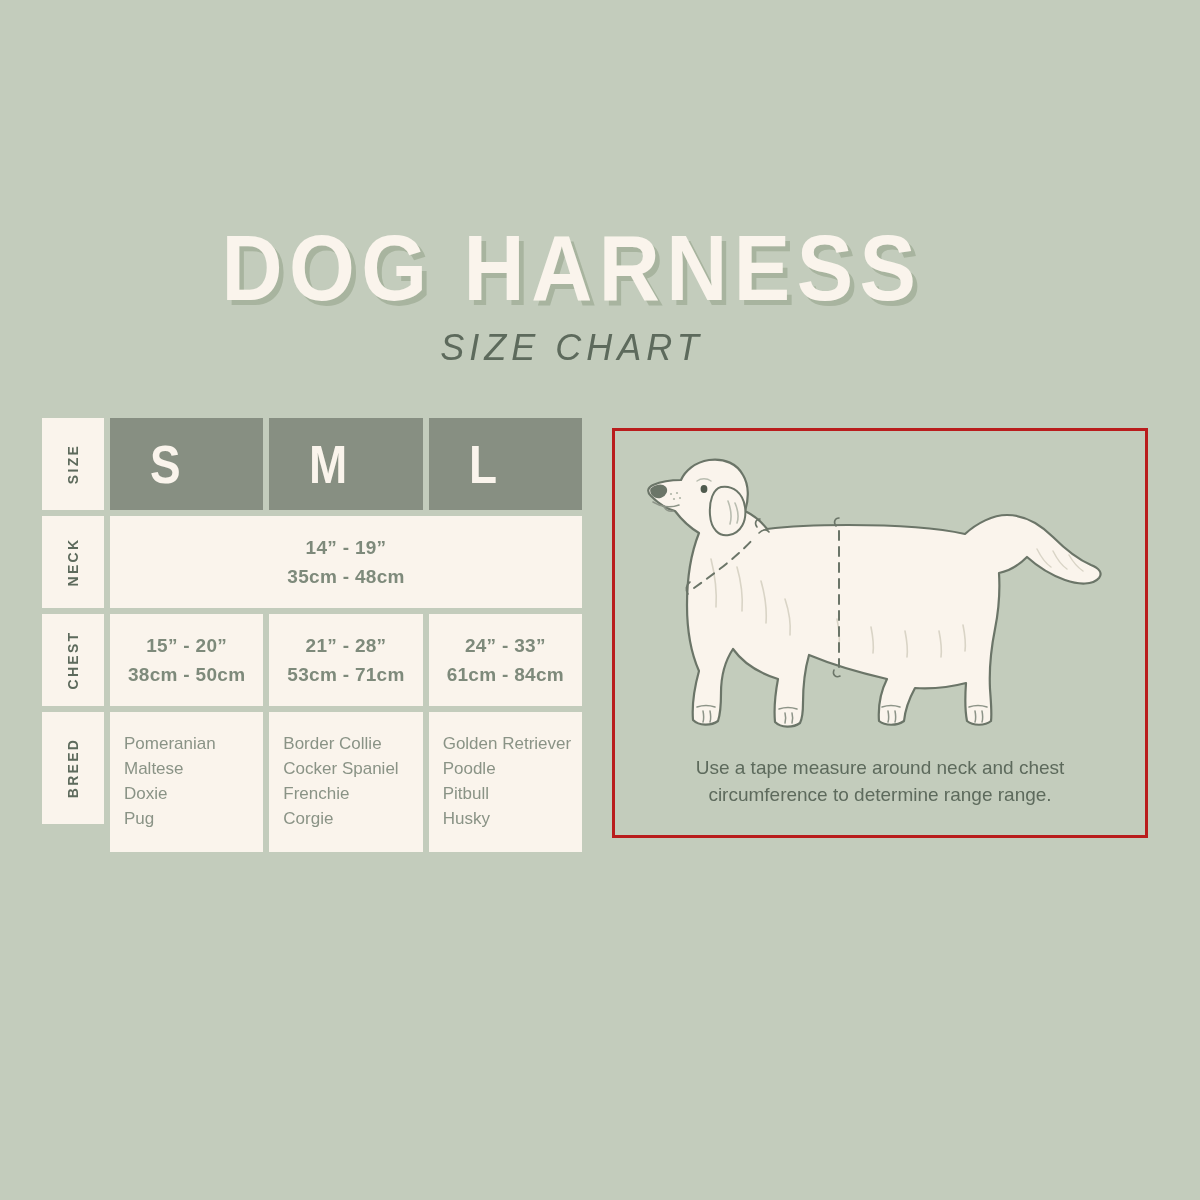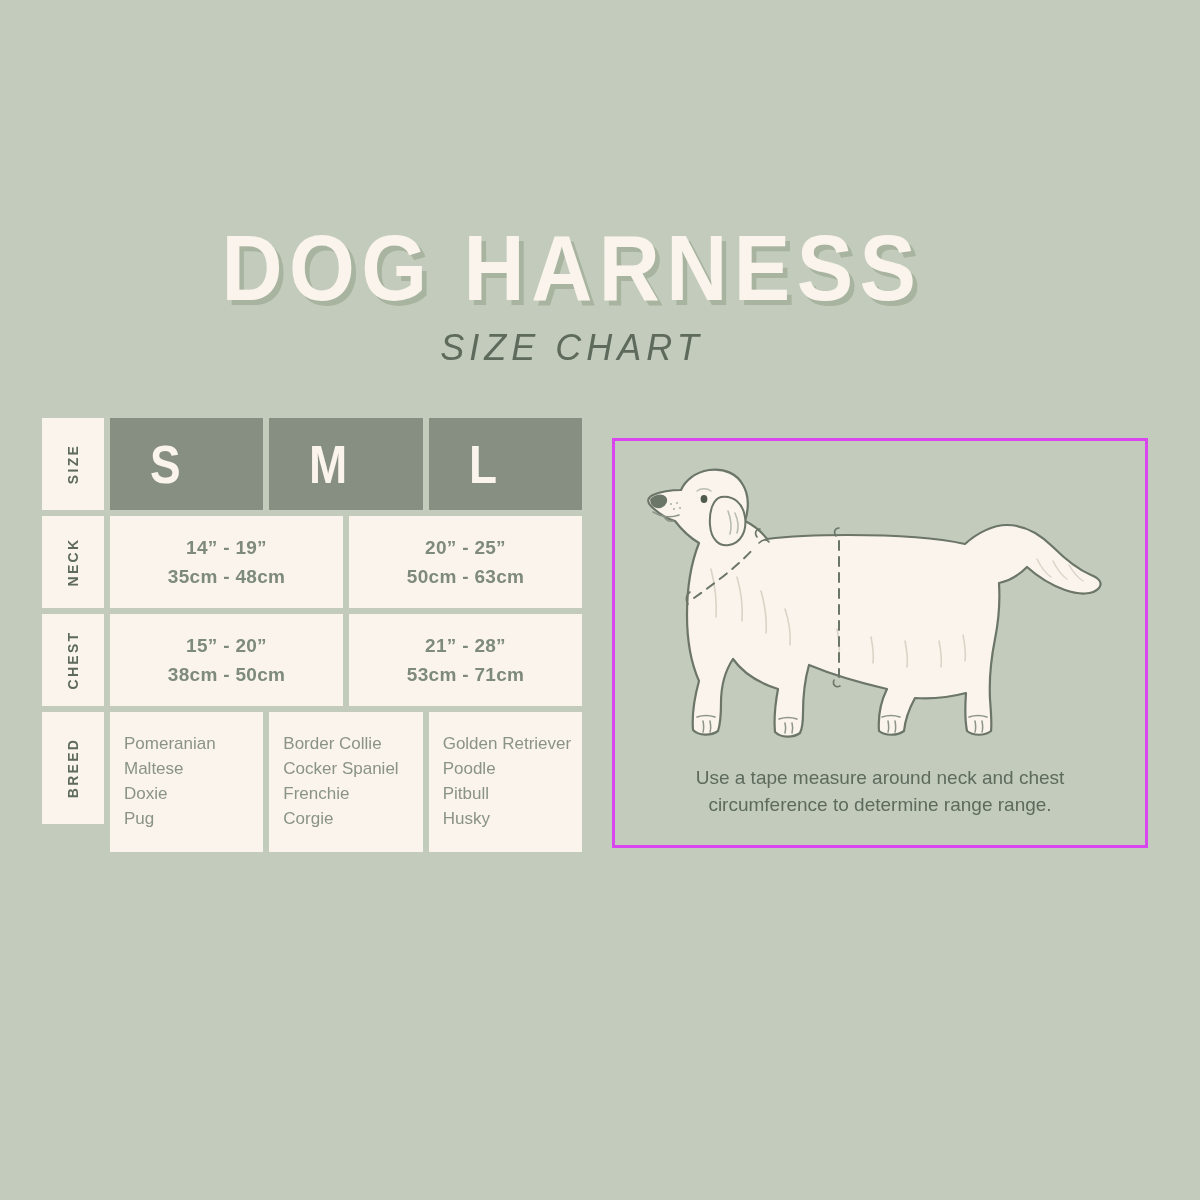--- a/index.html
+++ b/index.html
@@ -138,25 +138,25 @@
     font-size: 17px;
     color: #8a9386;
     line-height: 1.35;
     font-weight: 400;
   }
 
   
   #illustration-panel {
     position: absolute;
     left: 612px;
-    top: 438px;
+    top: 428px;
     width: 536px;
     height: 410px;
     box-sizing: border-box;
-    border: 3px solid #d946ef;
+    border: 3px solid #b91c1c;
     padding: 8px;
   }
   #dog-figure {
     position: absolute;
     left: 18px;
     top: 18px;
     width: 500px;
     height: 300px;
   }
   #panel-caption {
@@ -198,37 +198,37 @@
   </div>
 
   <div class="table-row meas-row" id="neck-row">
     <div class="row-label-cell">
       <span class="row-label-text">NECK</span>
     </div>
     <div class="data-cell">
       <span class="meas-inch">14” - 19”</span>
       <span class="meas-cm">35cm - 48cm</span>
     </div>
-    <div class="data-cell">
-      <span class="meas-inch">20” - 25”</span>
-      <span class="meas-cm">50cm - 63cm</span>
-    </div>
   </div>
 
   <div class="table-row meas-row" id="chest-row">
     <div class="row-label-cell">
       <span class="row-label-text">CHEST</span>
     </div>
     <div class="data-cell">
       <span class="meas-inch">15” - 20”</span>
       <span class="meas-cm">38cm - 50cm</span>
     </div>
     <div class="data-cell">
       <span class="meas-inch">21” - 28”</span>
       <span class="meas-cm">53cm - 71cm</span>
+    </div>
+    <div class="data-cell">
+      <span class="meas-inch">24” - 33”</span>
+      <span class="meas-cm">61cm - 84cm</span>
     </div>
   </div>
 
   <div class="table-row" id="breed-row">
     <div class="row-label-cell">
       <span class="row-label-text">BREED</span>
     </div>
     <div class="data-cell">
       <span class="breed-item">Pomeranian</span>
       <span class="breed-item">Maltese</span>

